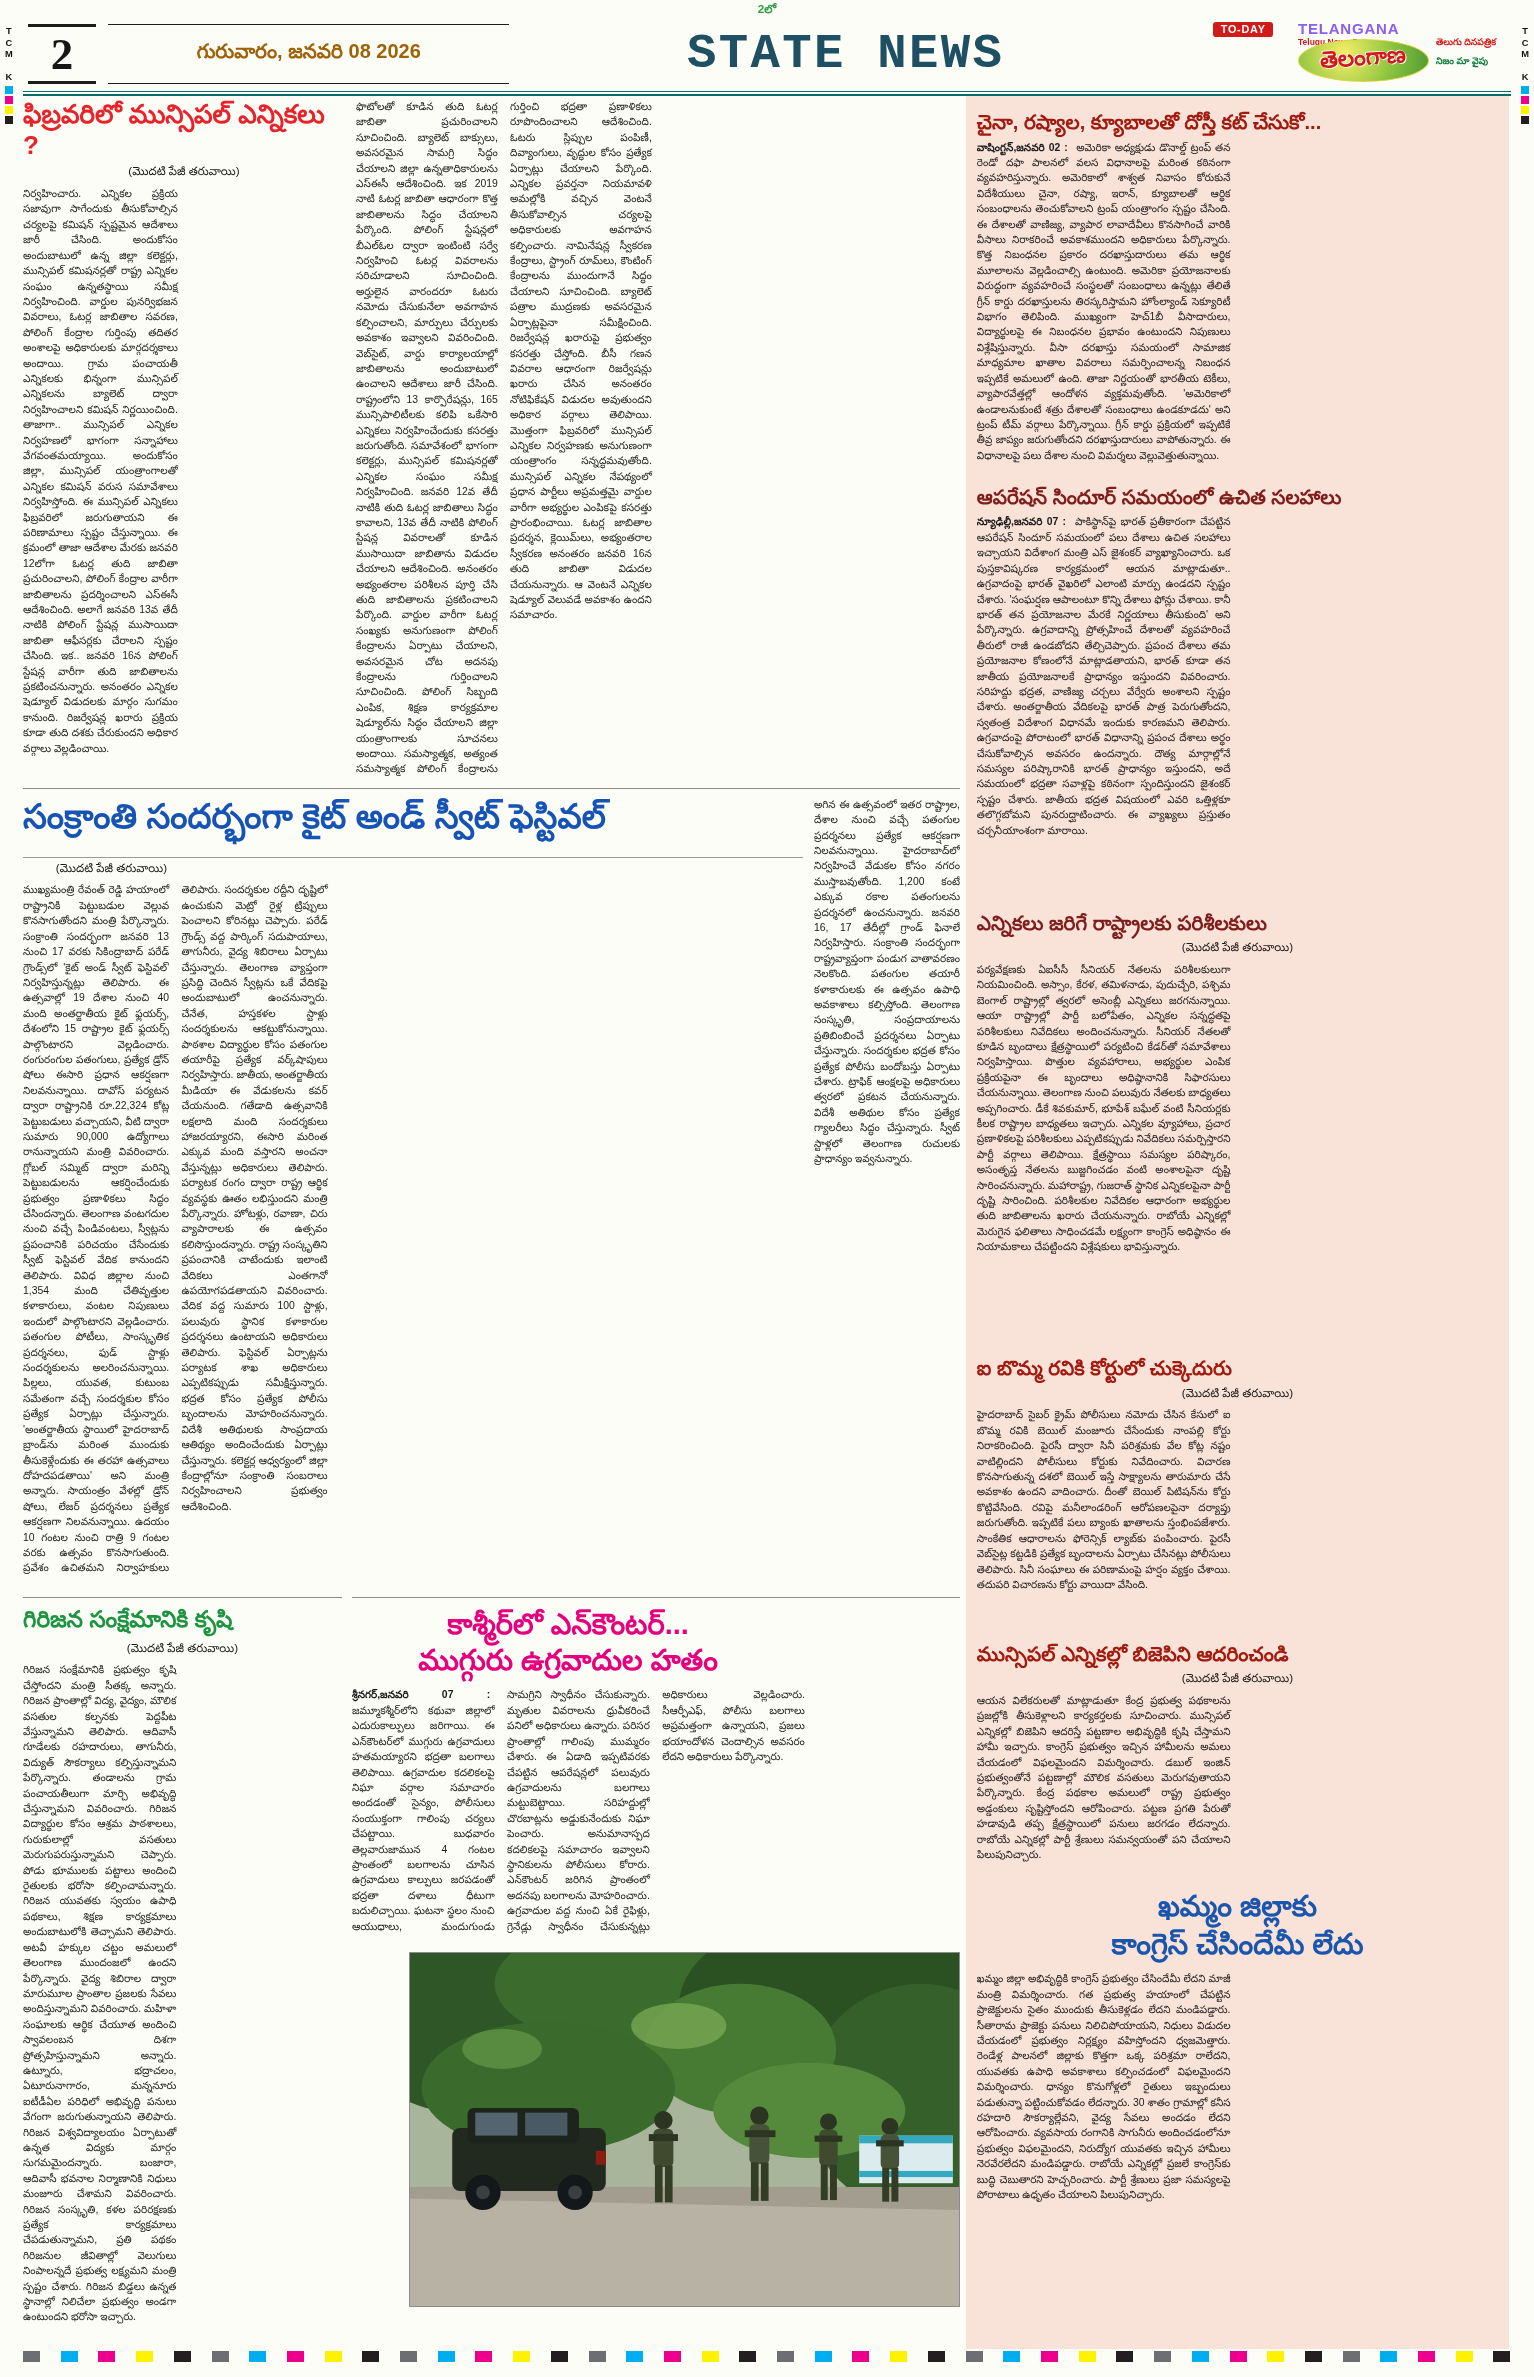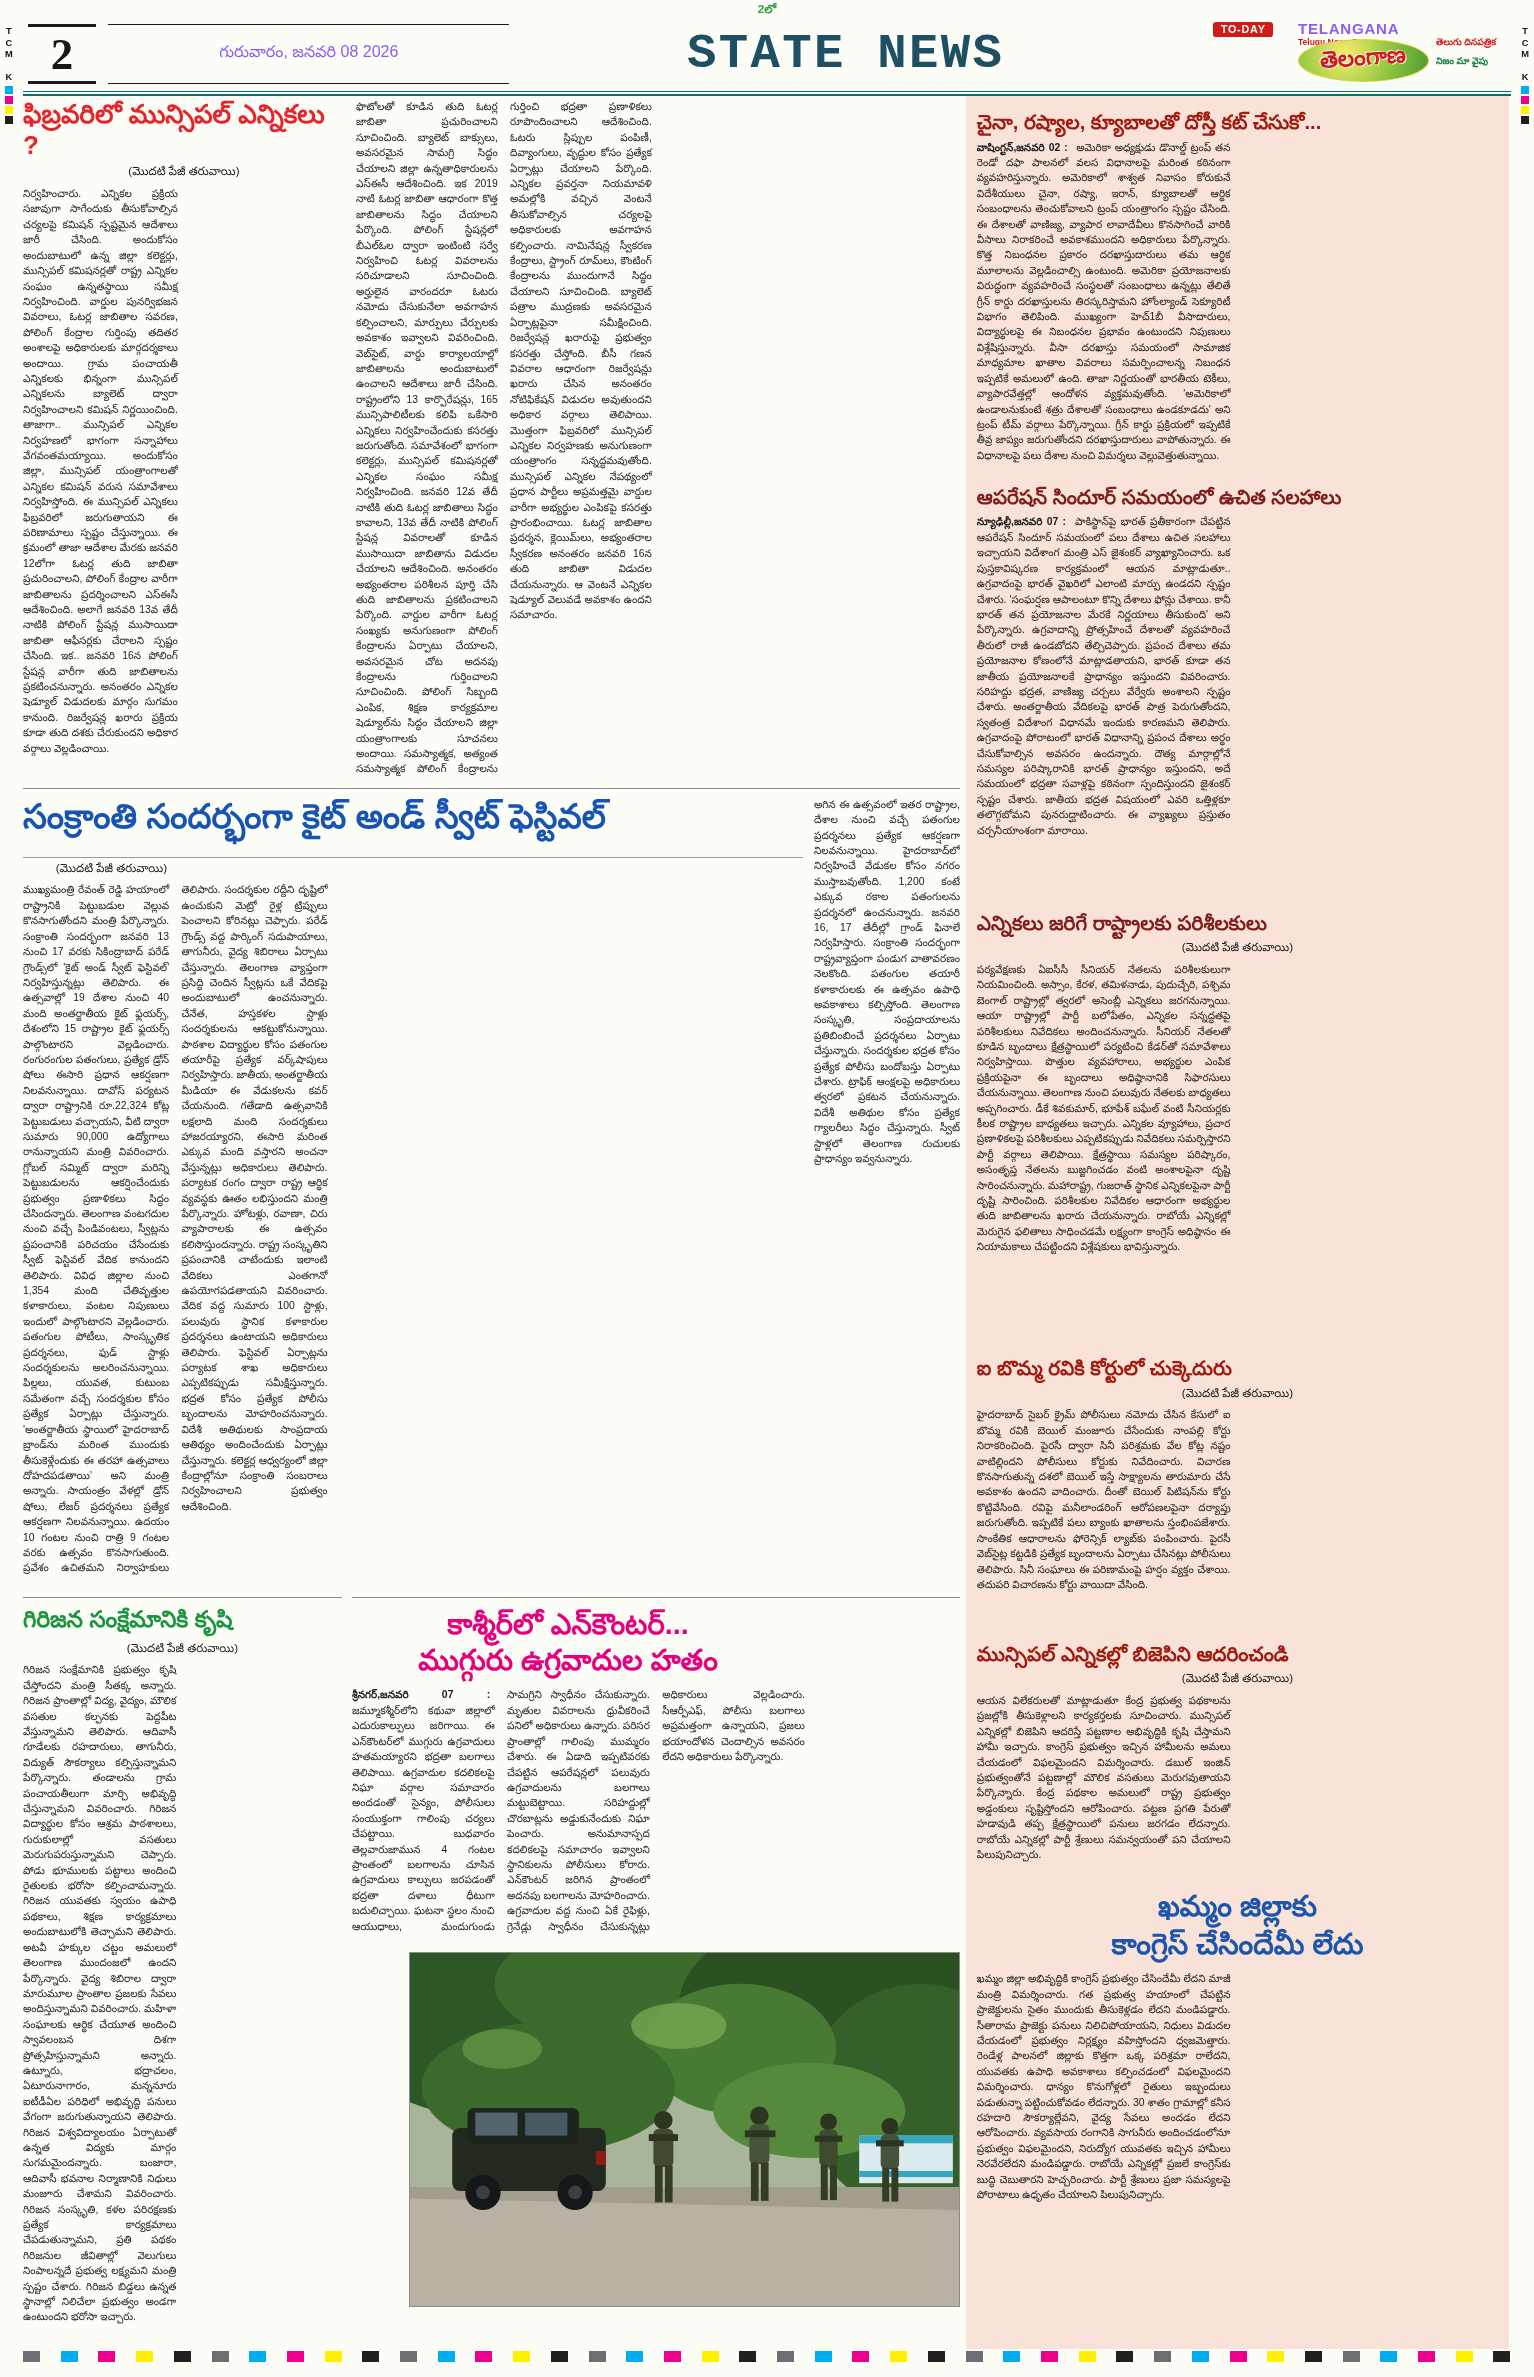--- a/index.html
+++ b/index.html
@@ -15,21 +15,21 @@
              letter-spacing:1.5px;color:#111}
   .edge-sq{display:flex;flex-direction:column;gap:1.5px}
   .edge-sq span{width:8.5px;height:8.5px;display:block}
   
   header{position:absolute;left:28px;right:28px;top:20px;height:68px;display:flex;align-items:center}
   .pagenum-box{width:68px;height:60px;border-top:3.1px solid #1c1c1c;border-bottom:3.1px solid #1c1c1c;
                display:flex;align-items:center;justify-content:center;
                font-family:"Liberation Serif","DejaVu Serif",serif;font-size:45px;font-weight:bold;margin-right:12.3px}
   .date-box{width:401px;height:60px;border-top:1.5px solid #1c1c1c;border-bottom:1.5px solid #1c1c1c;
             display:flex;align-items:center;justify-content:center;
-            color:#8b5cf6;font-size:16px;font-weight:normal}
+            color:#a16207;font-size:20px;font-weight:bold}
   .section-title{flex:1;text-align:center;font-family:Liberation Mono, monospace;
                  font-weight:bold;font-size:49px;color:#1e4f63;letter-spacing:2.3px}
   .logo{position:relative;width:324px;height:68px}
   .today-pill{position:absolute;left:31px;top:1.5px;background:#d11a1a;color:#fff;font-weight:bold;
               font-size:10.8px;padding:1.5px 7.7px;border-radius:3.1px;letter-spacing:0.8px}
   .logo-mid{position:absolute;left:116px;top:0}
   .telangana{color:#8b5cf6;font-weight:bold;font-size:15px;letter-spacing:0.8px}
   .logo-sub{color:#d11a1a;font-size:8.5px;font-weight:bold}
   .logo-circle{position:absolute;left:116px;top:18.5px;width:131px;height:43px;border-radius:50%;
                background:radial-gradient(circle at 35% 35%,#f9ef6a,#8cc43f 55%,#4e9a33);

